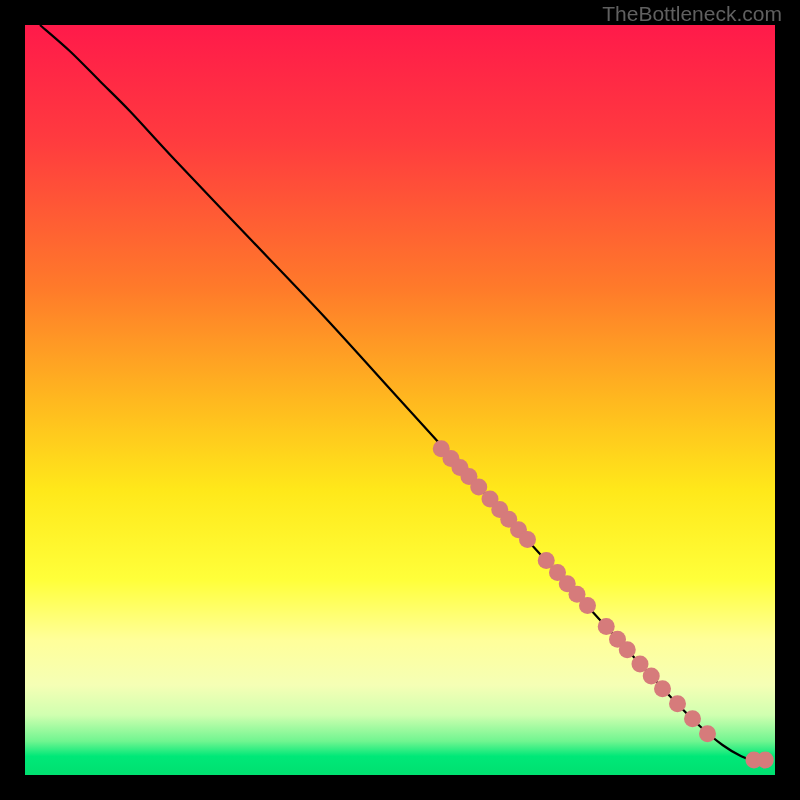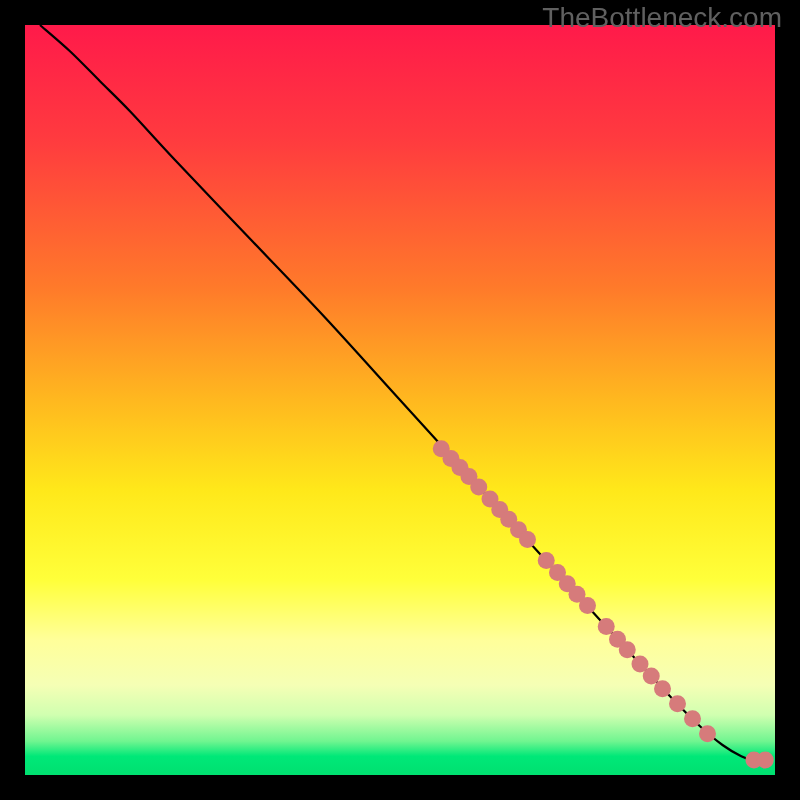--- a/index.html
+++ b/index.html
@@ -9,21 +9,21 @@
     width: 800px;
     height: 800px;
     overflow: hidden;
     font-family: Arial, Helvetica, sans-serif;
   }
   .attribution {
     position: absolute;
     top: 2px;
     right: 18px;
     color: #606060;
-    font-size: 28px;
+    font-size: 21px;
     font-weight: 400;
     letter-spacing: 0px;
   }
   svg {
     position: absolute;
     left: 0;
     top: 0;
   }
 </style>
 </head>

